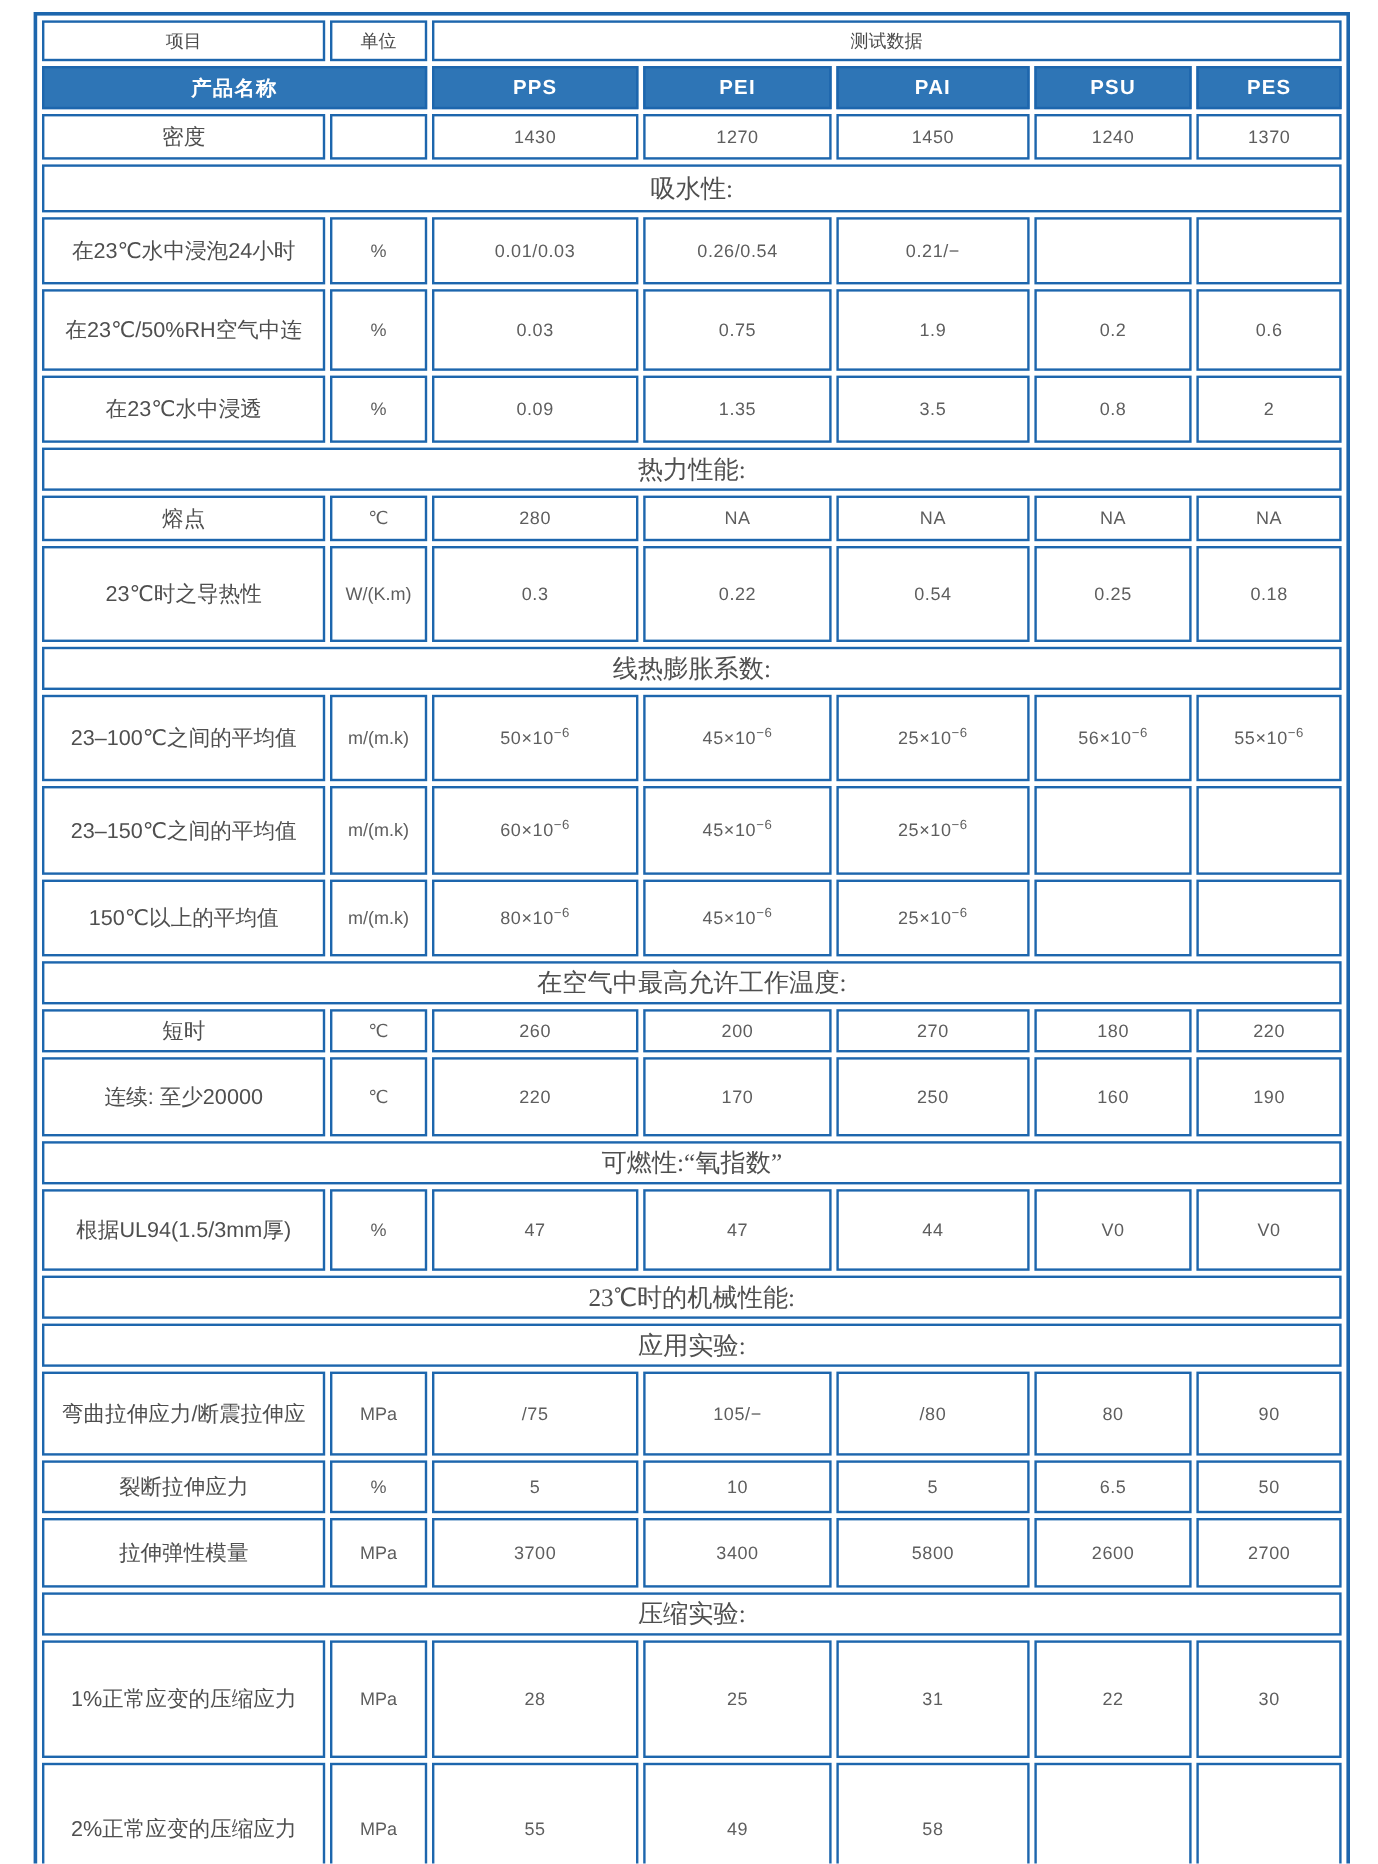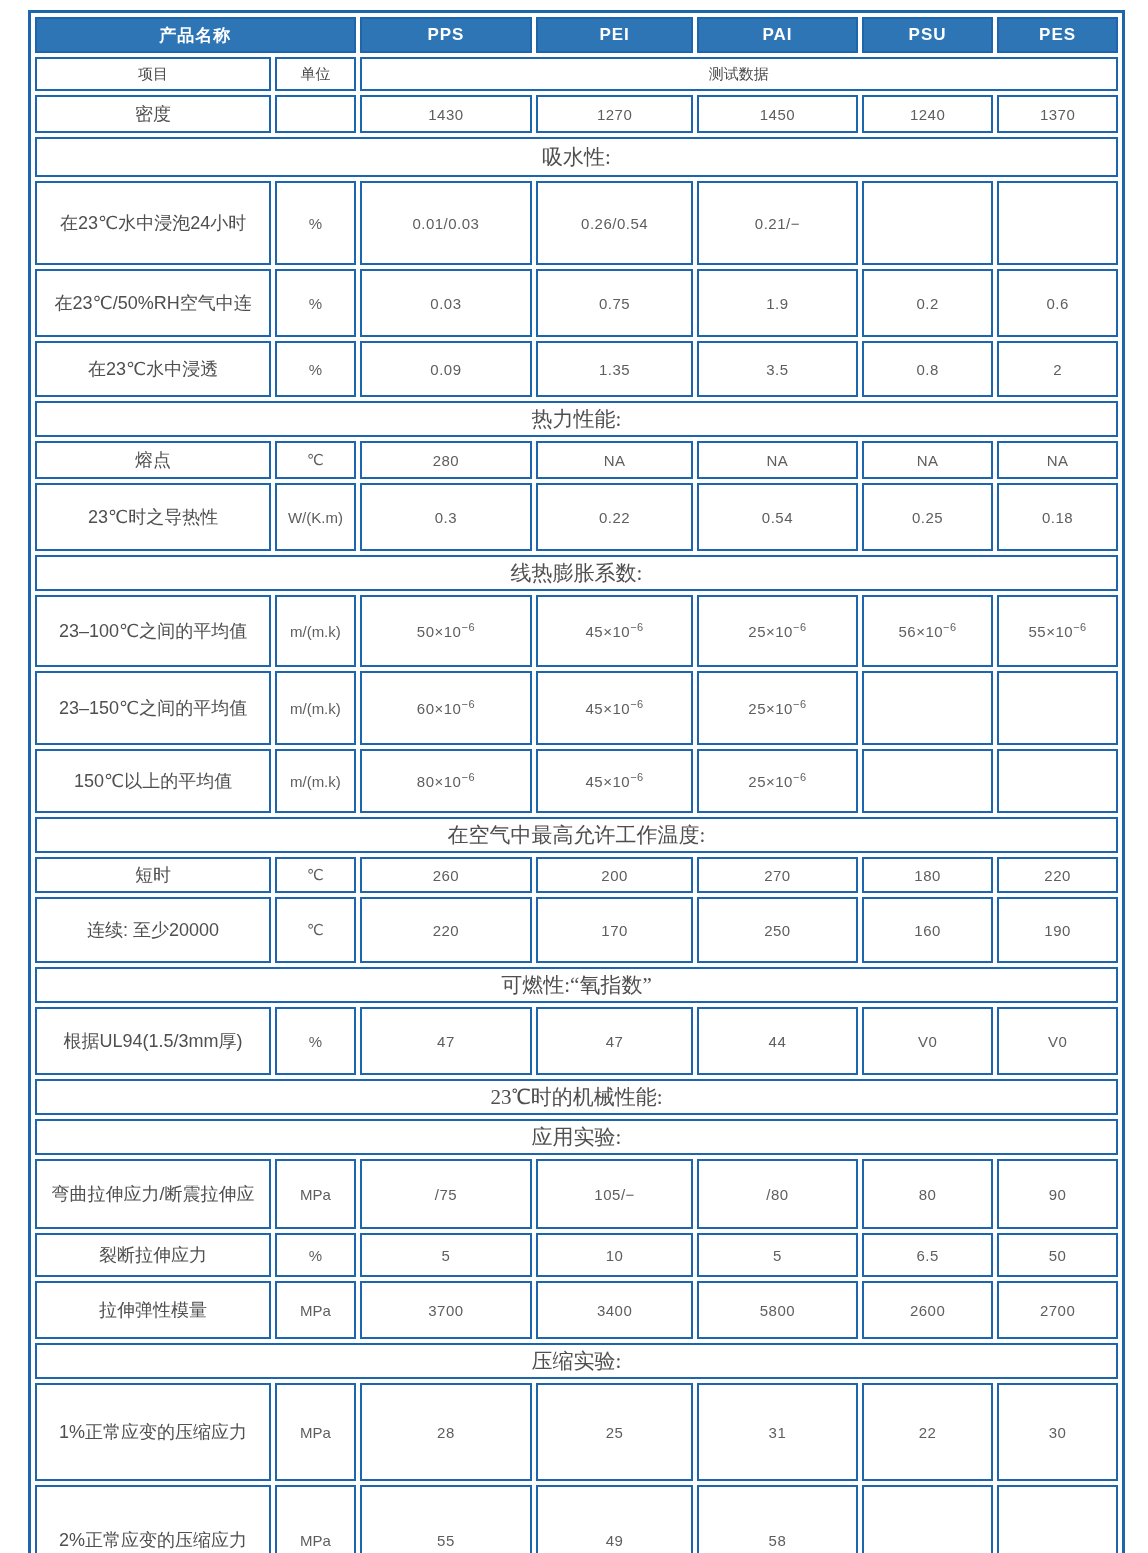--- a/index.html
+++ b/index.html
@@ -77,46 +77,46 @@
     <colgroup>
       <col style="width:22.3%">
       <col style="width:7.6%">
       <col style="width:16.3%">
       <col style="width:14.8%">
       <col style="width:15.2%">
       <col style="width:12.4%">
       <col style="width:11.4%">
     </colgroup>
     <tbody id="tbody">
+        <tr style="height: 34px;">
+          <td class="subhead">项目</td>
+          <td class="subhead">单位</td>
+          <td class="subhead" colspan="5">测试数据</td>
+        </tr>
         <tr style="height: 36px;">
           <th colspan="2">产品名称</th>
           <th>PPS</th>
           <th>PEI</th>
           <th>PAI</th>
           <th>PSU</th>
           <th>PES</th>
-        </tr>
-        <tr style="height: 34px;">
-          <td class="subhead">项目</td>
-          <td class="subhead">单位</td>
-          <td class="subhead" colspan="5">测试数据</td>
         </tr>
         <tr style="height: 38px;">
           <td class="lbl">密度</td>
           <td class="unit"></td>
           <td class="val">1430</td>
           <td class="val">1270</td>
           <td class="val">1450</td>
           <td class="val">1240</td>
           <td class="val">1370</td>
         </tr>
         <tr style="height: 40px;">
           <td class="section" colspan="7">吸水性:</td>
         </tr>
-        <tr style="height: 84px;">
+        <tr style="height: 56px;">
           <td class="lbl">在23℃水中浸泡24小时</td>
           <td class="unit">%</td>
           <td class="val">0.01/0.03</td>
           <td class="val">0.26/0.54</td>
           <td class="val">0.21/−</td>
           <td class="val"></td>
           <td class="val"></td>
         </tr>
         <tr style="height: 68px;">
           <td class="lbl">在23℃/50%RH空气中连</td>
@@ -141,21 +141,21 @@
         </tr>
         <tr style="height: 38px;">
           <td class="lbl">熔点</td>
           <td class="unit">℃</td>
           <td class="val">280</td>
           <td class="val">NA</td>
           <td class="val">NA</td>
           <td class="val">NA</td>
           <td class="val">NA</td>
         </tr>
-        <tr style="height: 68px;">
+        <tr style="height: 80px;">
           <td class="lbl">23℃时之导热性</td>
           <td class="unit">W/(K.m)</td>
           <td class="val">0.3</td>
           <td class="val">0.22</td>
           <td class="val">0.54</td>
           <td class="val">0.25</td>
           <td class="val">0.18</td>
         </tr>
         <tr style="height: 32px; margin-left: 12px;">
           <td class="section" colspan="7">线热膨胀系数:</td>

